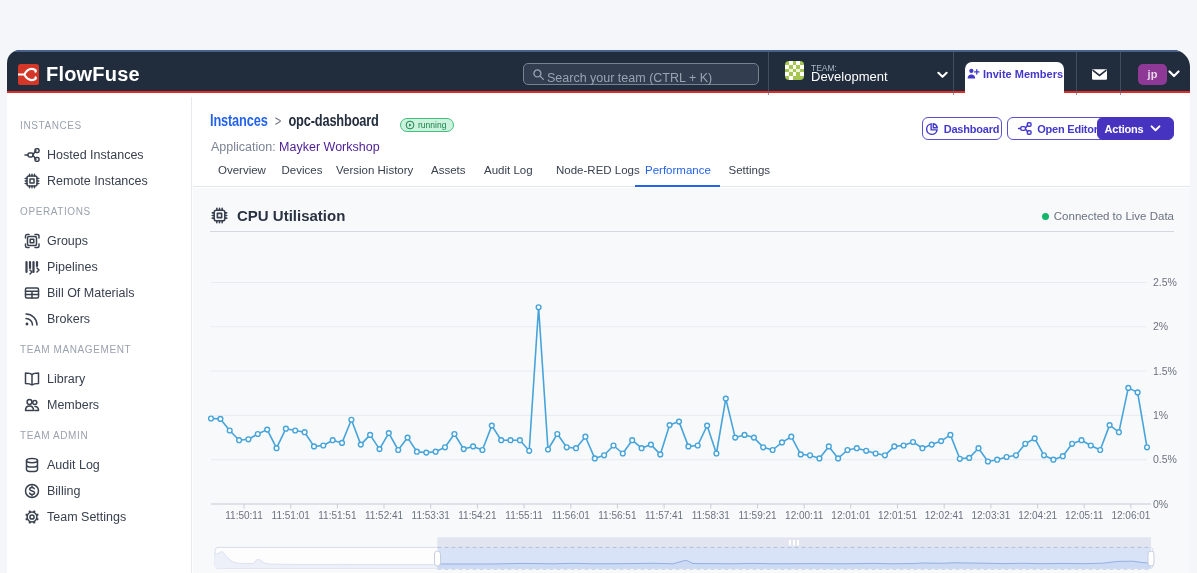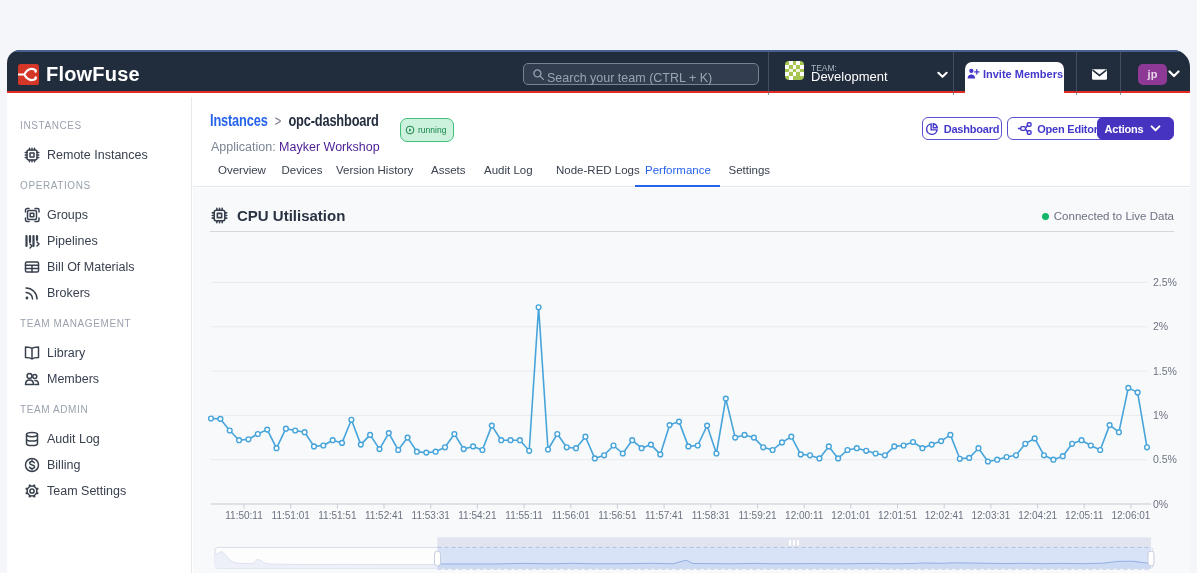--- a/index.html
+++ b/index.html
@@ -19,21 +19,21 @@
 .mailico { position:absolute; left:1085px; top:17px; }
 .userava { position:absolute; left:1131px; top:12px; width:29px; height:21px; border-radius:5px; background:#8f3996; color:#e7d6ea; font-size:11px; font-weight:bold; text-align:center; line-height:21px; }
 .sidebar { position:absolute; left:0; top:47.3px; width:185px; bottom:0; background:#fff; border-right:1px solid #e7e9ee; padding-top:11px; }
 .sitem { height:26px; display:flex; align-items:center; padding-left:17px; color:#39414f; font-size:12.5px; }
 .sitem svg { margin-right:7px; flex:0 0 auto; }
 .slabel { height:14px; margin:10px 0 10px 13px; color:#9aa2ae; font-size:10px; letter-spacing:0.6px; display:flex; align-items:center; }
 .main { position:absolute; left:186px; top:47.3px; right:0; bottom:0; background:#fff; }
 .crumbs { position:absolute; left:17px; top:15px; font-size:16px; font-weight:bold; letter-spacing:-0.2px; color:#242e3e; transform:scaleX(0.8); transform-origin:left center; white-space:nowrap; }
 .crumbs .blue { color:#2563eb; }
 .crumbs .sep { color:#6b7280; font-weight:normal; font-size:14px; padding:0 9px; }
-.badge { position:absolute; left:207px; top:21px; height:24px; border:1px solid #41c07e; background:#ccf1dc; border-radius:7px; color:#17854c; font-size:8.5px; display:flex; align-items:center; padding:0 7px 0 4px; }
+.badge { position:absolute; left:207px; top:21px; height:14px; border:1px solid #41c07e; background:#ccf1dc; border-radius:7px; color:#17854c; font-size:8.5px; display:flex; align-items:center; padding:0 7px 0 4px; }
 .badge svg { margin-right:3px; }
 .appline { position:absolute; left:18px; top:43px; font-size:12.5px; color:#7b8494; }
 .appline a { color:#4c1d95; text-decoration:none;text-align:center; }
 .btn { position:absolute; top:20px; height:23px; border:1px solid #5b50d0; border-radius:6px; background:#fff; color:#4338ca; font-size:11px; letter-spacing:-0.2px; font-weight:bold; display:flex; align-items:center; justify-content:center; white-space:nowrap; }
 .btn svg { margin-right:5px; }
 .btn.solid { background:#4634c0; border-color:#4634c0; color:#fff; }
 .tabs { position:absolute; left:0; top:64px; right:0; height:26px; border-bottom:1px solid #e3e6ea; font-size:11.5px; color:#39414f; }
 .tabs span { position:absolute; top:3px; }
 .tabs .active { color:#2563eb;text-align:center; }
 .tabs .underline { position:absolute; height:2px; background:#2563eb; bottom:-1px; }
@@ -91,20 +91,30 @@
         <path d="M1 1.5 L12 10 L23 1.5" fill="none" stroke="#212c3d" stroke-width="2.4"></path>
       </svg>
       <div class="hdiv" style="left:1113px"></div>
       <div class="userava">jp</div>
       <svg style="position:absolute;left:1161px;top:18px" width="12" height="8" viewBox="0 0 12 8">
         <path class="chev" d="M1.5 1.5 L6 6 L10.5 1.5"></path>
       </svg>
     </div>
     <div class="sidebar">
       <div class="slabel">INSTANCES</div>
+      <div class="sitem">
+        <svg width="16" height="16" viewBox="0 0 16 16">
+          <path d="M1 8 h3" fill="none" stroke="#39414f" stroke-width="1.5" stroke-linecap="round" stroke-linejoin="round"></path>
+          <rect x="4" y="6" width="5" height="4" rx="1.4" fill="none" stroke="#39414f" stroke-width="1.5" stroke-linecap="round" stroke-linejoin="round"></rect>
+          <path d="M9 7.3 C11 6,11 3.8,12 3.8 M9 8.7 C11 10,11 12.2,12 12.2" fill="none" stroke="#39414f" stroke-width="1.5" stroke-linecap="round" stroke-linejoin="round"></path>
+          <rect x="11" y="1.8" width="4" height="3.8" rx="1.3" fill="none" stroke="#39414f" stroke-width="1.5" stroke-linecap="round" stroke-linejoin="round"></rect>
+          <rect x="11" y="10.4" width="4" height="3.8" rx="1.3" fill="none" stroke="#39414f" stroke-width="1.5" stroke-linecap="round" stroke-linejoin="round"></rect>
+        </svg>
+        <span>Hosted Instances</span>
+      </div>
       <div class="sitem">
         <svg width="16" height="16" viewBox="0 0 16 16">
           <rect x="3" y="3" width="10" height="10" rx="2" fill="none" stroke="#39414f" stroke-width="1.5" stroke-linecap="round" stroke-linejoin="round"></rect>
           <rect x="6" y="6" width="4" height="4" fill="none" stroke="#39414f" stroke-width="1.5" stroke-linecap="round" stroke-linejoin="round"></rect>
           <path d="M5.5 3 V1.2 M8 3 V1.2 M10.5 3 V1.2 M5.5 14.8 V13 M8 14.8 V13 M10.5 14.8 V13 M3 5.5 H1.2 M3 8 H1.2 M3 10.5 H1.2 M14.8 5.5 H13 M14.8 8 H13 M14.8 10.5 H13" fill="none" stroke="#39414f" stroke-width="1.5" stroke-linecap="round" stroke-linejoin="round"></path>
         </svg>
         <span>Remote Instances</span>
       </div>
       <div class="slabel">OPERATIONS</div>
       <div class="sitem">

